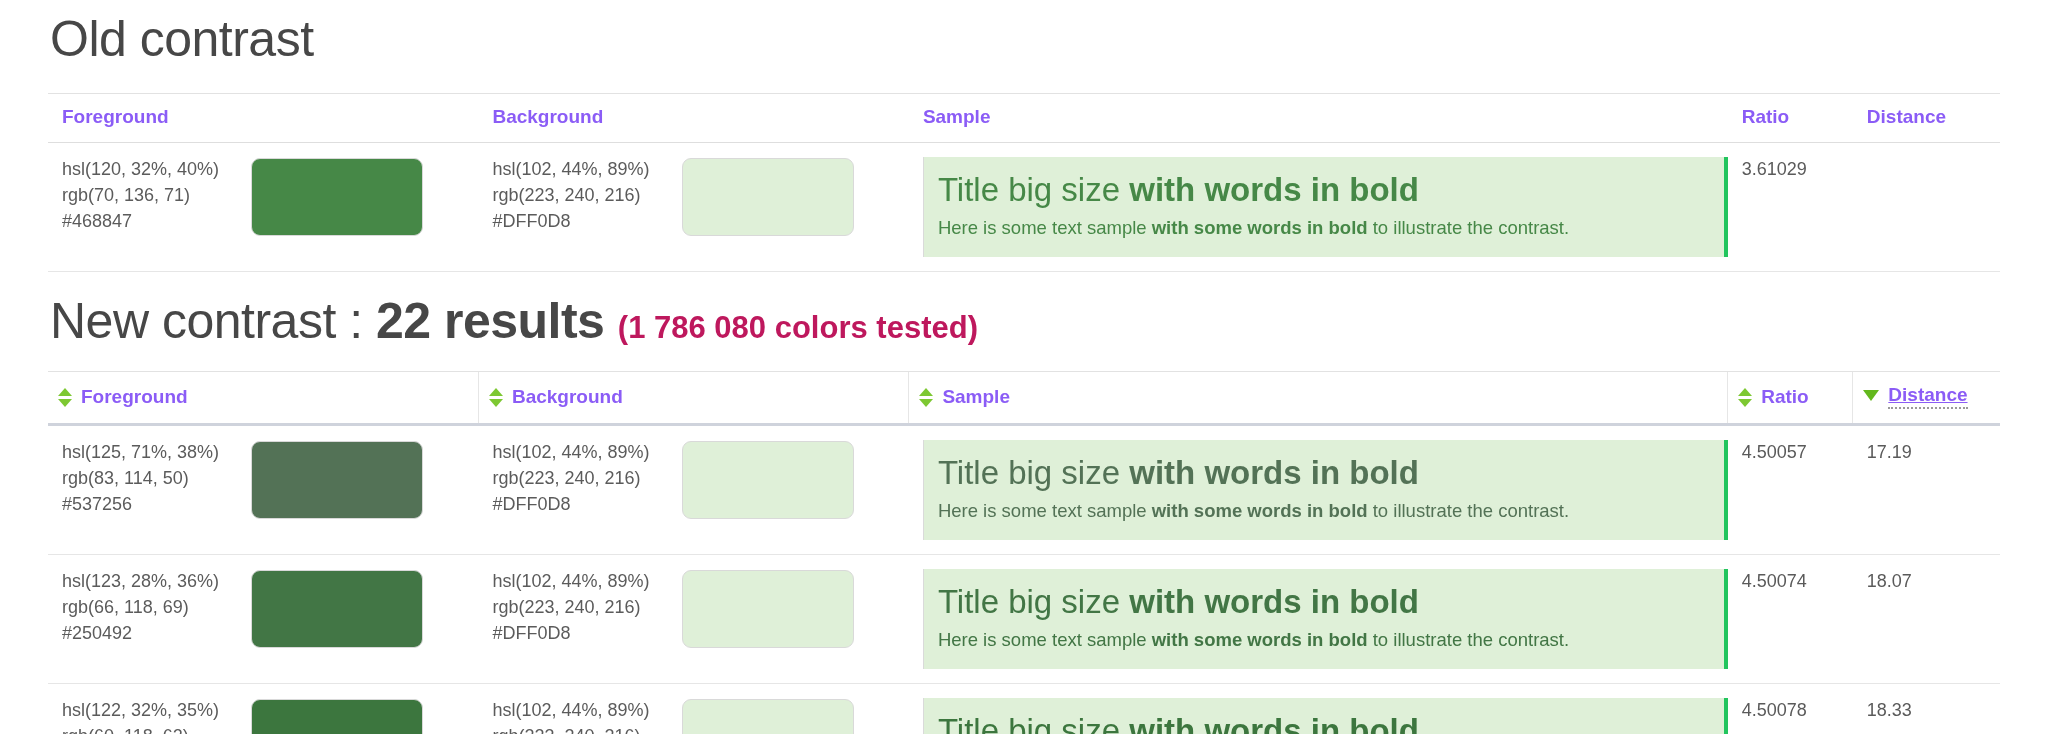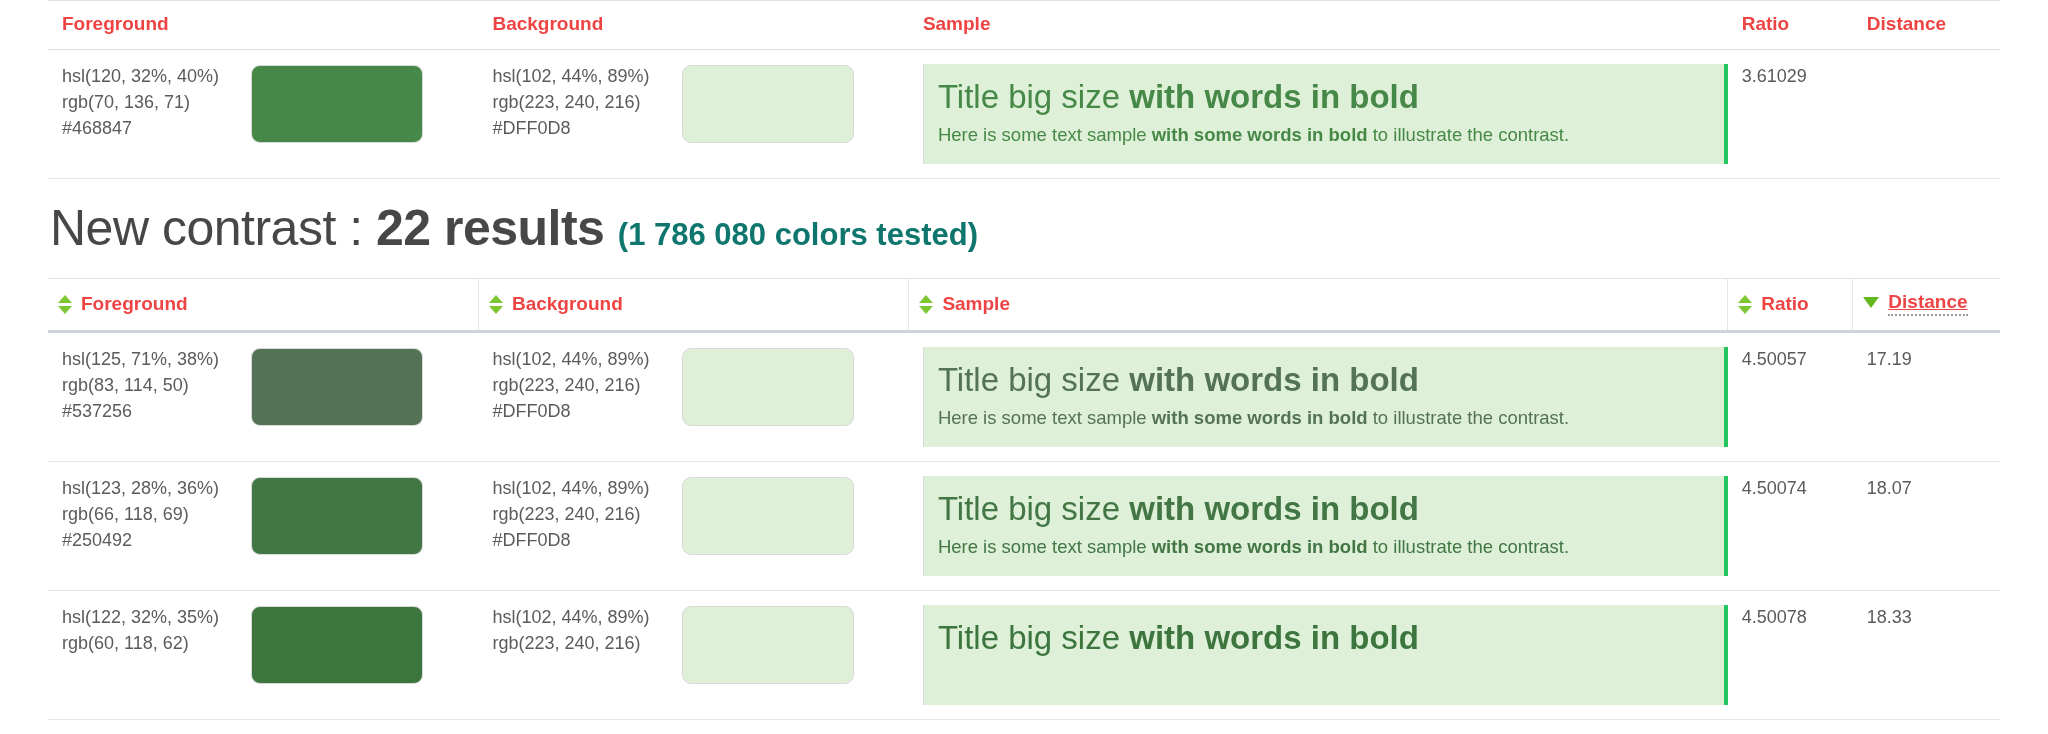--- a/index.html
+++ b/index.html
@@ -28,21 +28,21 @@
     margin: 12px 0 26px 2px;
     letter-spacing: -0.5px;
     line-height: 1.1;
   }
   h1.section-title.tight {
     margin: 22px 0 22px 2px;
   }
   h1.section-title .sub {
     font-size: 31px;
     font-weight: 700;
-    color: #0f766e;
+    color: #be185d;
     letter-spacing: 0;
   }
   h1.section-title .bold-count {
     font-weight: 700;
     text-align: right;
   }
 
   
   table.ctable {
     width: 100%;
@@ -52,21 +52,21 @@
   table.ctable col.c-fg      { width: 430px; }
   table.ctable col.c-bg      { width: 430px; }
   table.ctable col.c-sample  { width: 818px; }
   table.ctable col.c-ratio   { width: 125px; }
   table.ctable col.c-dist    { width: 147px; }
 
   table.ctable thead th {
     text-align: left;
     font-size: 19px;
     font-weight: 700;
-    color: #ef4444;
+    color: #8b5cf6;
     padding: 12px 0 14px 14px;
     border-top: 1px solid #e2e2e2;
     border-bottom: 1px solid #dedede;
     vertical-align: middle;
     white-space: nowrap;
   }
   table.ctable.sortable thead th {
     border-bottom: 3px solid #cfd3dc;
     border-left: 1px solid #e6e6e6;
     cursor: pointer;
@@ -169,20 +169,21 @@
     border-bottom: 2px dotted #9a9a9a;
     padding-bottom: 1px;
   }
   .th-label { display: inline-block; }
 </style>
 </head>
 <body>
 
 <div class="page">
 
+  <h1 class="section-title">Old contrast</h1>
 
   <table class="ctable">
     <colgroup>
       <col class="c-fg">
         <col class="c-bg">
         <col class="c-sample">
         <col class="c-ratio">
         <col class="c-dist">
     </colgroup>
     <thead>

